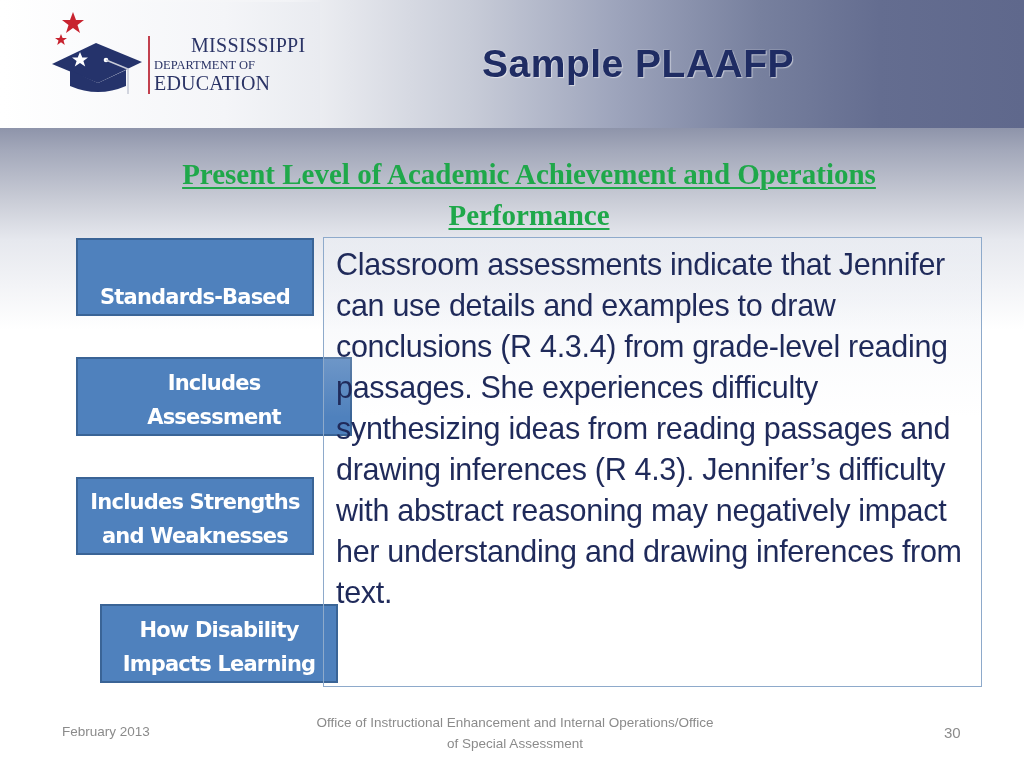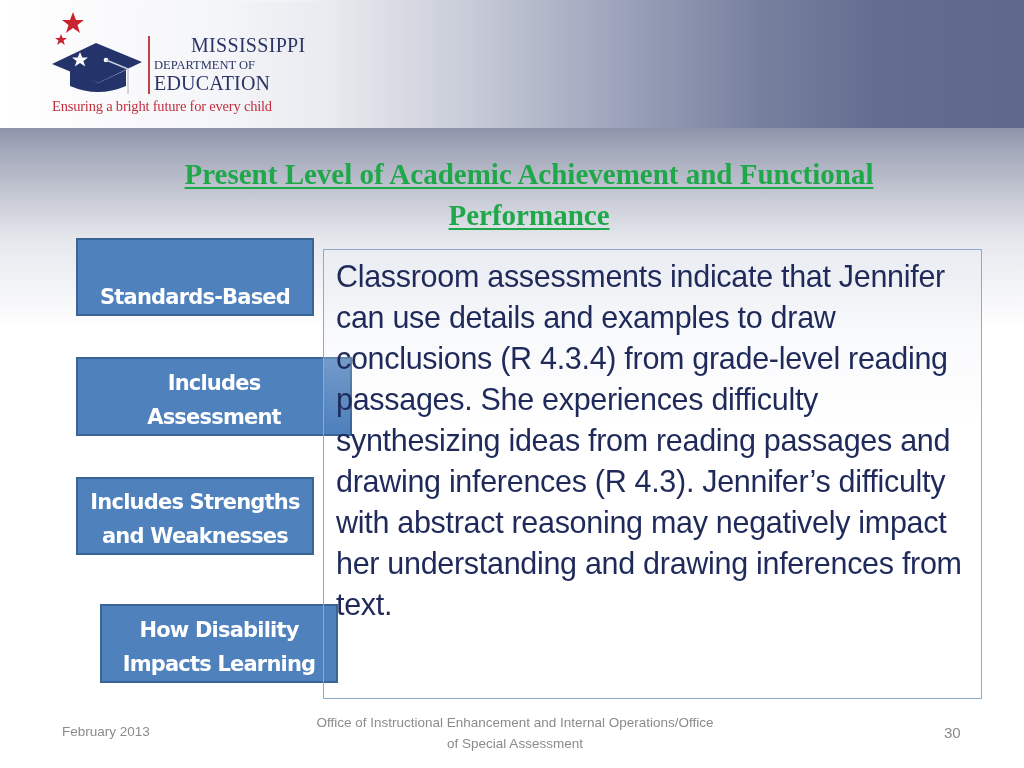--- a/index.html
+++ b/index.html
@@ -99,21 +99,21 @@
       justify-content: center;
       text-align: center;
       letter-spacing: -0.8px;
     }
     .side-box.b1 { top: 238px; height: 78px; }
     .side-box.b2 { top: 357px; width: 276px; height: 79px; }
     .side-box.b3 { top: 477px; height: 78px; }
     .side-box.b4 { top: 604px; height: 79px; margin-left: 24px; }
     .content-box {
       position: absolute;
-      left: 323px; top: 249px;
+      left: 323px; top: 237px;
       width: 659px; height: 450px;
       border: 1px solid #8eaacb;
       box-sizing: border-box;
       background: linear-gradient(to bottom, rgba(235,238,244,0.6) 0%, rgba(255,255,255,0.0) 40%);
     }
     .content-text {
       position: absolute;
       left: 12px; top: 6px;
       width: 640px;
       font-family: "Liberation Sans", sans-serif;
@@ -165,25 +165,25 @@
 
       <polygon points="30,40 32.3,45.5 38,45.5 33.4,49 35.2,54.5 30,51 24.8,54.5 26.6,49 22,45.5 27.7,45.5" fill="#ffffff"></polygon>
 
       <circle cx="56" cy="48" r="2.3" fill="#ffffff"></circle>
       <path d="M56,48 L78,57 L78,82" stroke="#c9ccd8" stroke-width="1.6" fill="none"></path>
     </svg>
     <div class="logo-divider"></div>
     <div class="logo-line logo-l1">MISSISSIPPI</div>
     <div class="logo-line logo-l2">DEPARTMENT OF</div>
     <div class="logo-line logo-l3">EDUCATION</div>
-    <div class="logo-tagline">Ensuring a bright future for every child</div>
   </div>
-</div>
-
-<div class="subtitle">Present Level of Academic Achievement and Functional Performance</div>
+  <div class="slide-title">Sample PLAAFP</div>
+</div>
+
+<div class="subtitle">Present Level of Academic Achievement and Operations Performance</div>
 
 <div class="side-box b1">
   <span>Standards-Based</span>
 </div>
 <div class="side-box b2">
   <span style="display:inline-block;width:150px;">Includes Assessment</span>
 </div>
 <div class="side-box b3">
   <span style="display:inline-block;width:230px;">Includes Strengths and Weaknesses</span>
 </div>

